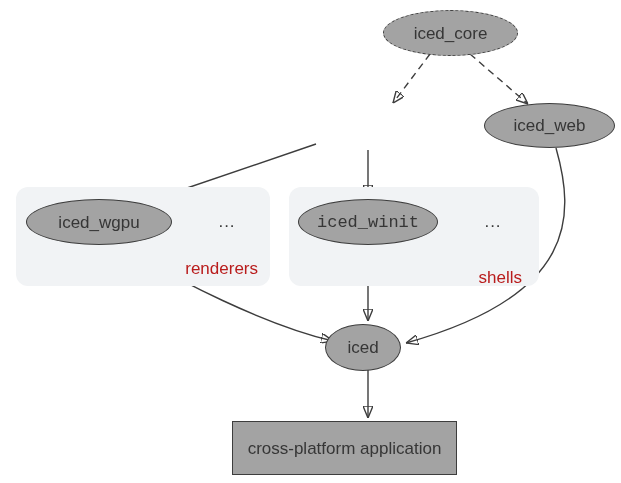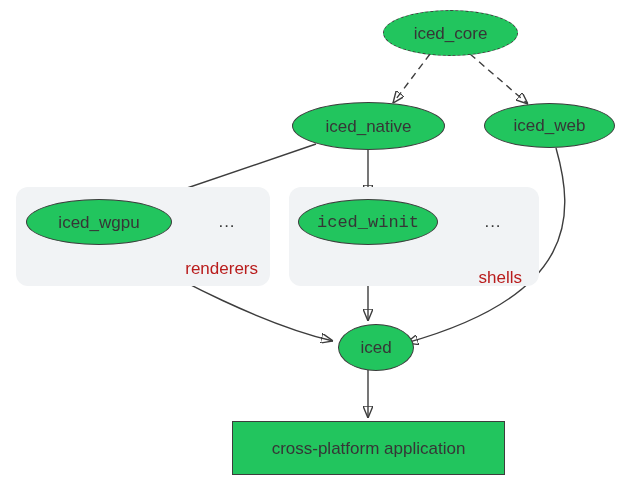--- a/index.html
+++ b/index.html
@@ -5,21 +5,21 @@
   html,body { margin:0; padding:0; background:#ffffff; }
   .canvas {
     position:relative; width:621px; height:483px; background:#ffffff;
     font-family:"Liberation Sans", sans-serif; overflow:hidden;
   }
   .edges { position:absolute; left:0; top:0; }
   .edges path { fill:none; stroke:#3d3d3d; stroke-width:1.4; }
   .edges path.dashed { stroke-dasharray:7,5; }
   .node {
     position:absolute; display:flex; align-items:center; justify-content:center;
-    background:#22c55e; border:1.5px solid #3d3d3d; color:#363636;
+    background:#a3a3a3; border:1.5px solid #3d3d3d; color:#363636;
     font-size:17px; line-height:1; box-sizing:border-box; white-space:nowrap;
   }
   .ellipse { border-radius:50%; }
   .dashed-border { border-style:dashed; }
   .group {
     position:absolute; background:#f1f3f5; border-radius:12px; box-sizing:border-box;
   }
   .group-label {
     position:absolute; color:#b91c1c; font-size:17px; line-height:1; white-space:nowrap;
   }
@@ -55,25 +55,24 @@
     <div class="group-label" style="right:12px; bottom:9px;">renderers</div>
   </div>
 
   <div class="group" style="left:289px; top:187px; width:250px; height:99px;">
     <div class="ellipsis" style="left:174px; top:12px; width:60px; height:46px;">...</div>
     <div class="group-label" style="right:17px; bottom:0;">shells</div>
   </div>
 
   <div class="node ellipse dashed-border" style="left:383px; top:10px; width:135px; height:46px;">iced_core</div>
 
-  <div class="node ellipse" style="left:292px; top:102px; width:153px; height:48px;">iced_native</div>
 
   <div class="node ellipse" style="left:484px; top:103px; width:131px; height:45px;text-align:right;">iced_web</div>
 
   <div class="node ellipse" style="left:26px; top:199px; width:146px; height:46px;text-align:center;">iced_wgpu</div>
 
   <div class="node ellipse" style="left:298px; top:199px; width:140px; height:46px;font-family:Liberation Mono, monospace;">iced_winit</div>
 
-  <div class="node ellipse" style="left:338px; top:324px; width:76px; height:47px;">iced</div>
+  <div class="node ellipse" style="left:325px; top:324px; width:76px; height:47px;">iced</div>
 
-  <div class="node rect-node" style="left:232px; top:421px; width:273px; height:54px;">cross-platform application</div>
+  <div class="node rect-node" style="left:232px; top:421px; width:225px; height:54px;">cross-platform application</div>
 
 </div>
 
 </body></html>

